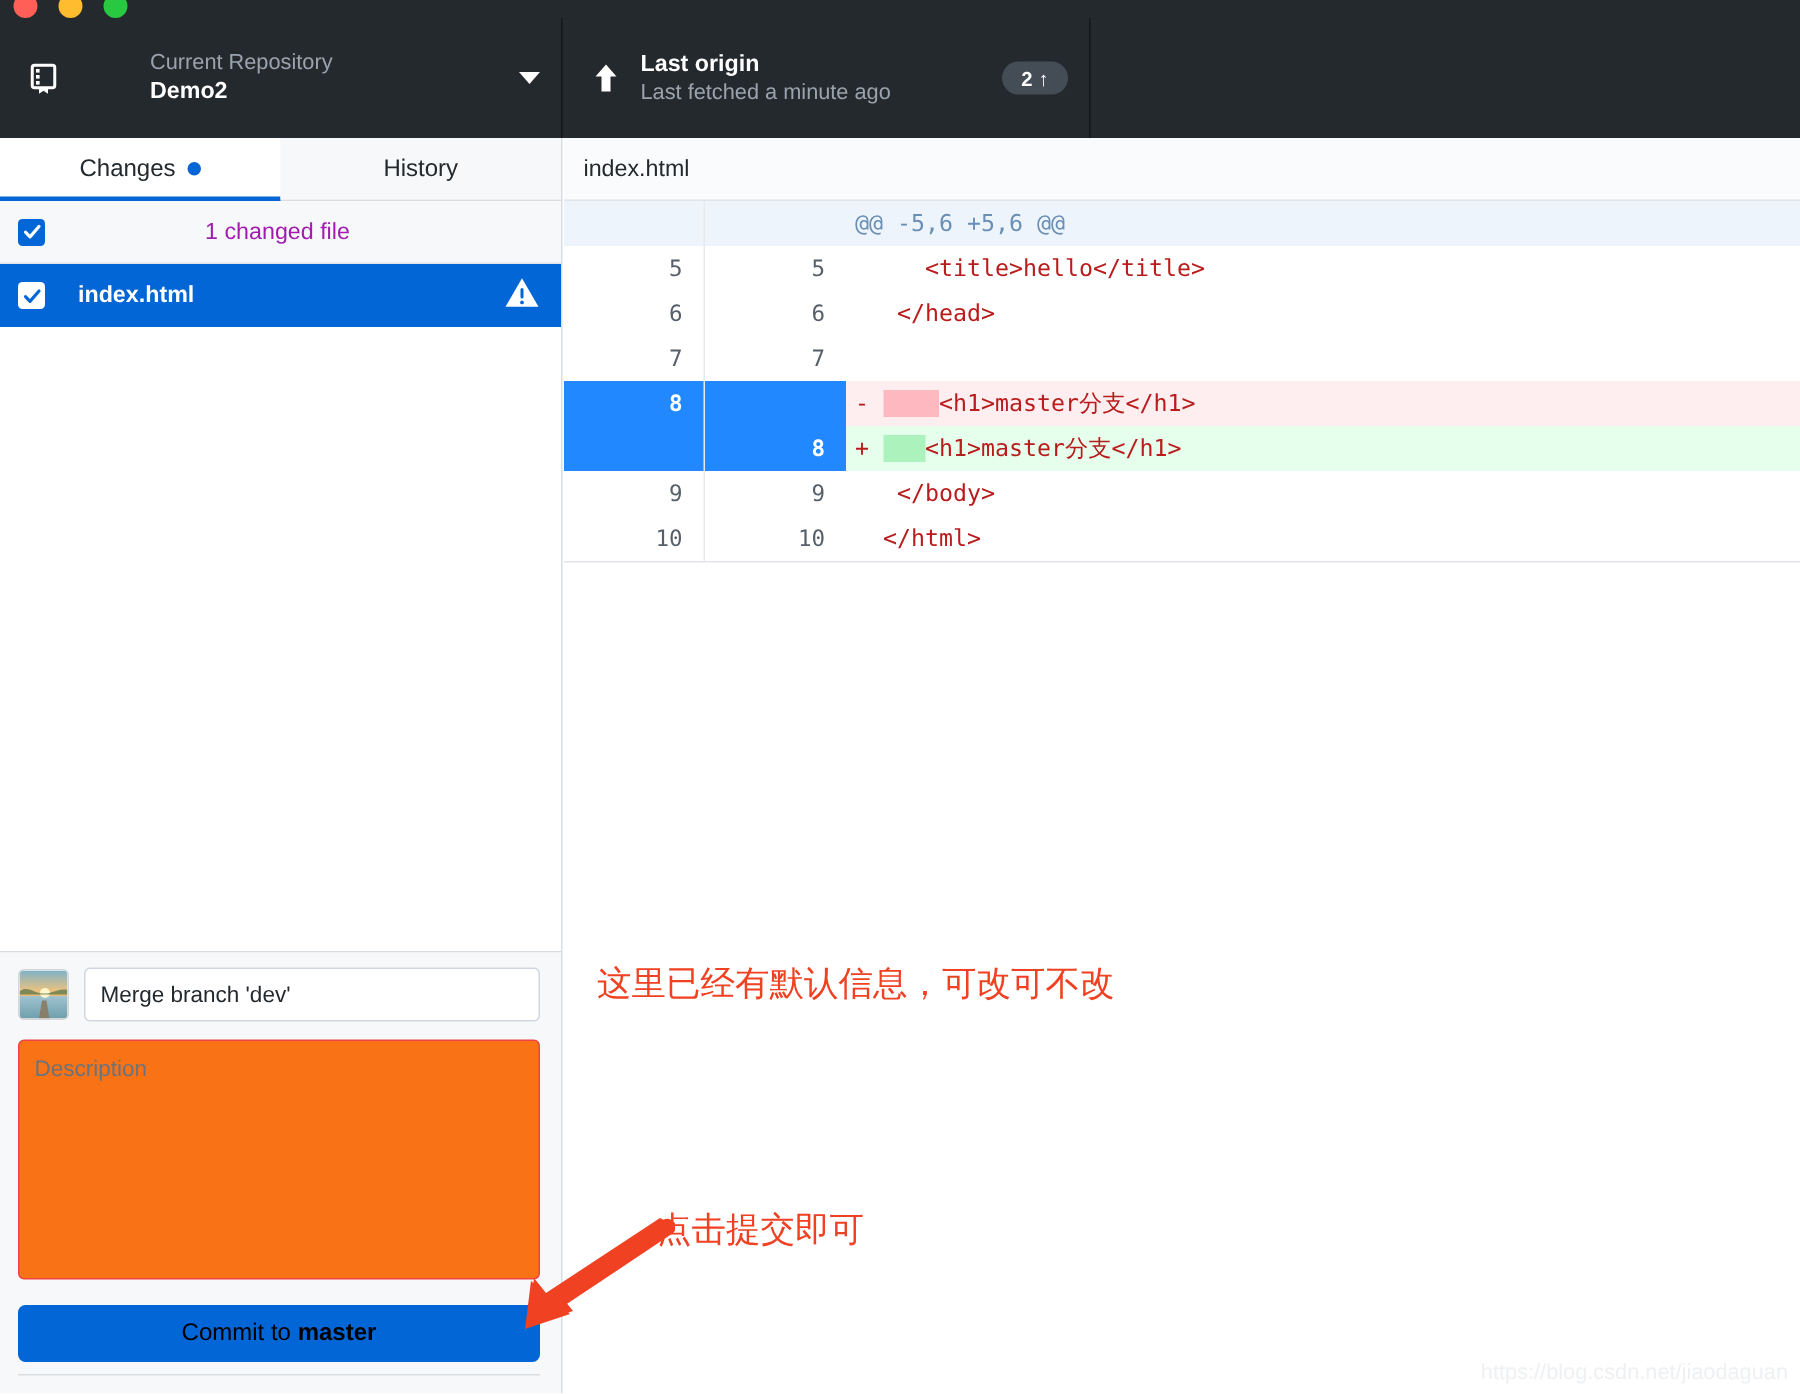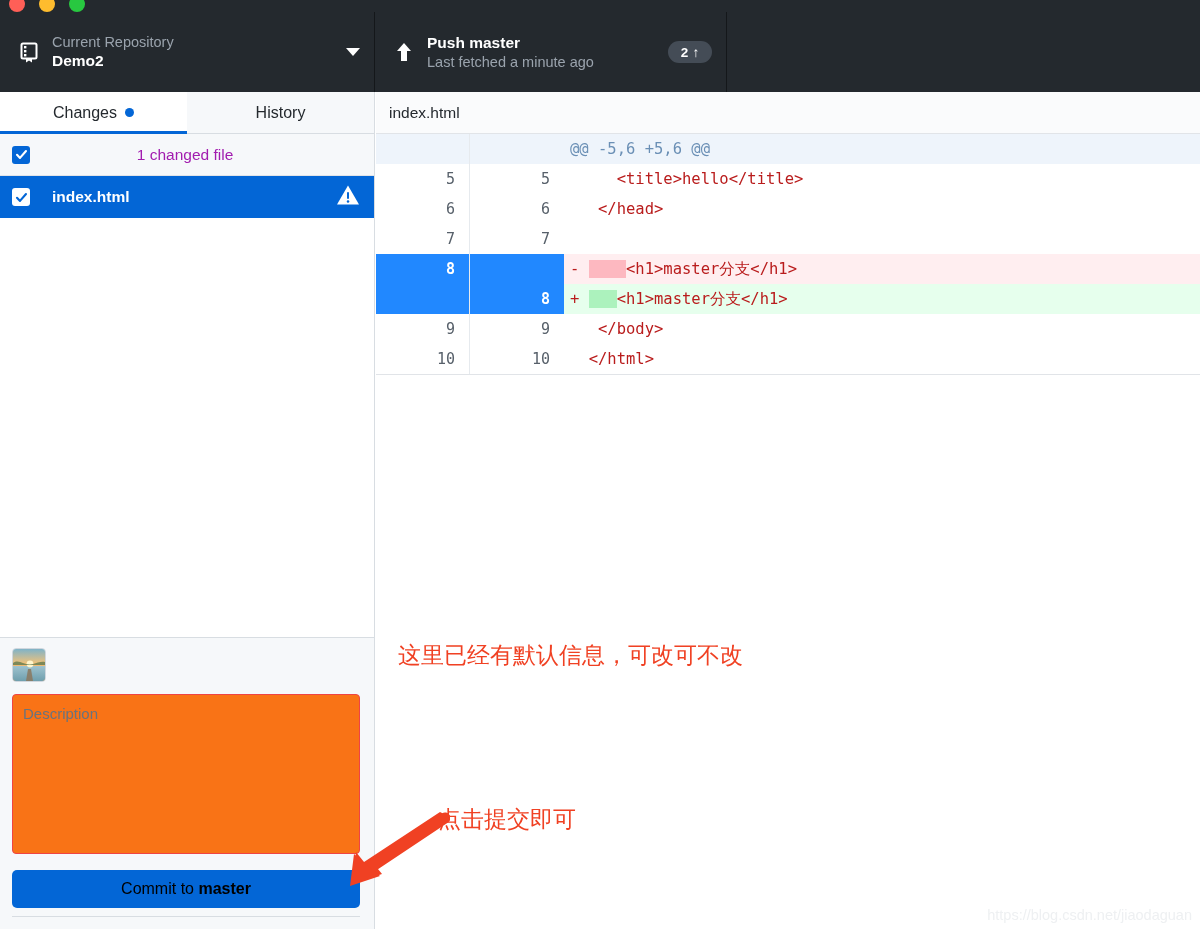--- a/index.html
+++ b/index.html
@@ -24,21 +24,21 @@
   
   .toolbar {
     position: absolute; left: 0; top: 12px; width: 1200px; height: 80px;
     background: #24292e; display: flex; align-items: stretch;
   }
   .tb-cell {
     display: flex; align-items: center; position: relative;
     border-right: 1px solid #14171a;
     padding: 0 14px 0 16px;
   }
-  .tb-repo   { width: 375px; }
+  .tb-repo   { width: 375px; gap: 48px; }
   .tb-branch { width: 349px; }
   .tb-push   { width: 352px; }
   .tb-rest   { flex: 1; border-right: none; }
   .tb-icon {
     width: 26px; flex: 0 0 26px; display: flex; align-items: center; justify-content: center;
     color: #ffffff; margin-right: 10px;
   }
   .tb-text { display: flex; flex-direction: column; justify-content: center; line-height: 1.25; min-width: 0; }
   .tb-label { font-size: 14.5px; color: #9aa3ad; white-space: nowrap; }
   .tb-value { font-size: 15.5px; color: #ffffff; font-weight: bold; white-space: nowrap; }
@@ -193,21 +193,21 @@
     </div>
 
 
     <div class="tb-cell tb-push">
       <span class="tb-icon">
         <svg width="18" height="20" viewBox="0 0 18 20" fill="#fff">
           <path d="M9 1l7 8h-4v10H6V9H2z"></path>
         </svg>
       </span>
       <span class="tb-text">
-        <span class="tb-value">Push master</span>
+        <span class="tb-value">Last origin</span>
         <span class="tb-label">Last fetched a minute ago</span>
       </span>
       <span class="push-badge">
         <span>2</span>
         <span>↑</span>
       </span>
     </div>
 
     <div class="tb-cell tb-rest"></div>
   </div>
@@ -266,20 +266,21 @@
                   <stop offset="100%" stop-color="#6f9fad"></stop>
               </linearGradient>
             </defs>
             <rect width="32" height="32" fill="url(#sky)"></rect>
             <rect y="17" width="32" height="15" fill="url(#water)"></rect>
             <circle cx="17" cy="15" r="3.4" fill="#fff5cc"></circle>
             <path d="M0 14c4-3 7-1 10 0s6 2 10 1 8-3 12-2v3H0z" fill="#6a7f52" opacity="0.85"></path>
             <path d="M13 32l2-12h3l2 12z" fill="#8a7a63" opacity="0.9"></path>
           </svg>
         </span>
+        <input class="summary-input" type="text" value="Merge branch 'dev'" placeholder="Summary (required)" style="">
       </div>
       <textarea class="desc-input" placeholder="Description" style=""></textarea>
       <button class="commit-btn">
         <span>Commit to </span><b>master</b>
       </button>
       <div class="sidebar-bottom-line"></div>
     </div>
   </div>
 
   <div class="right-pane">

